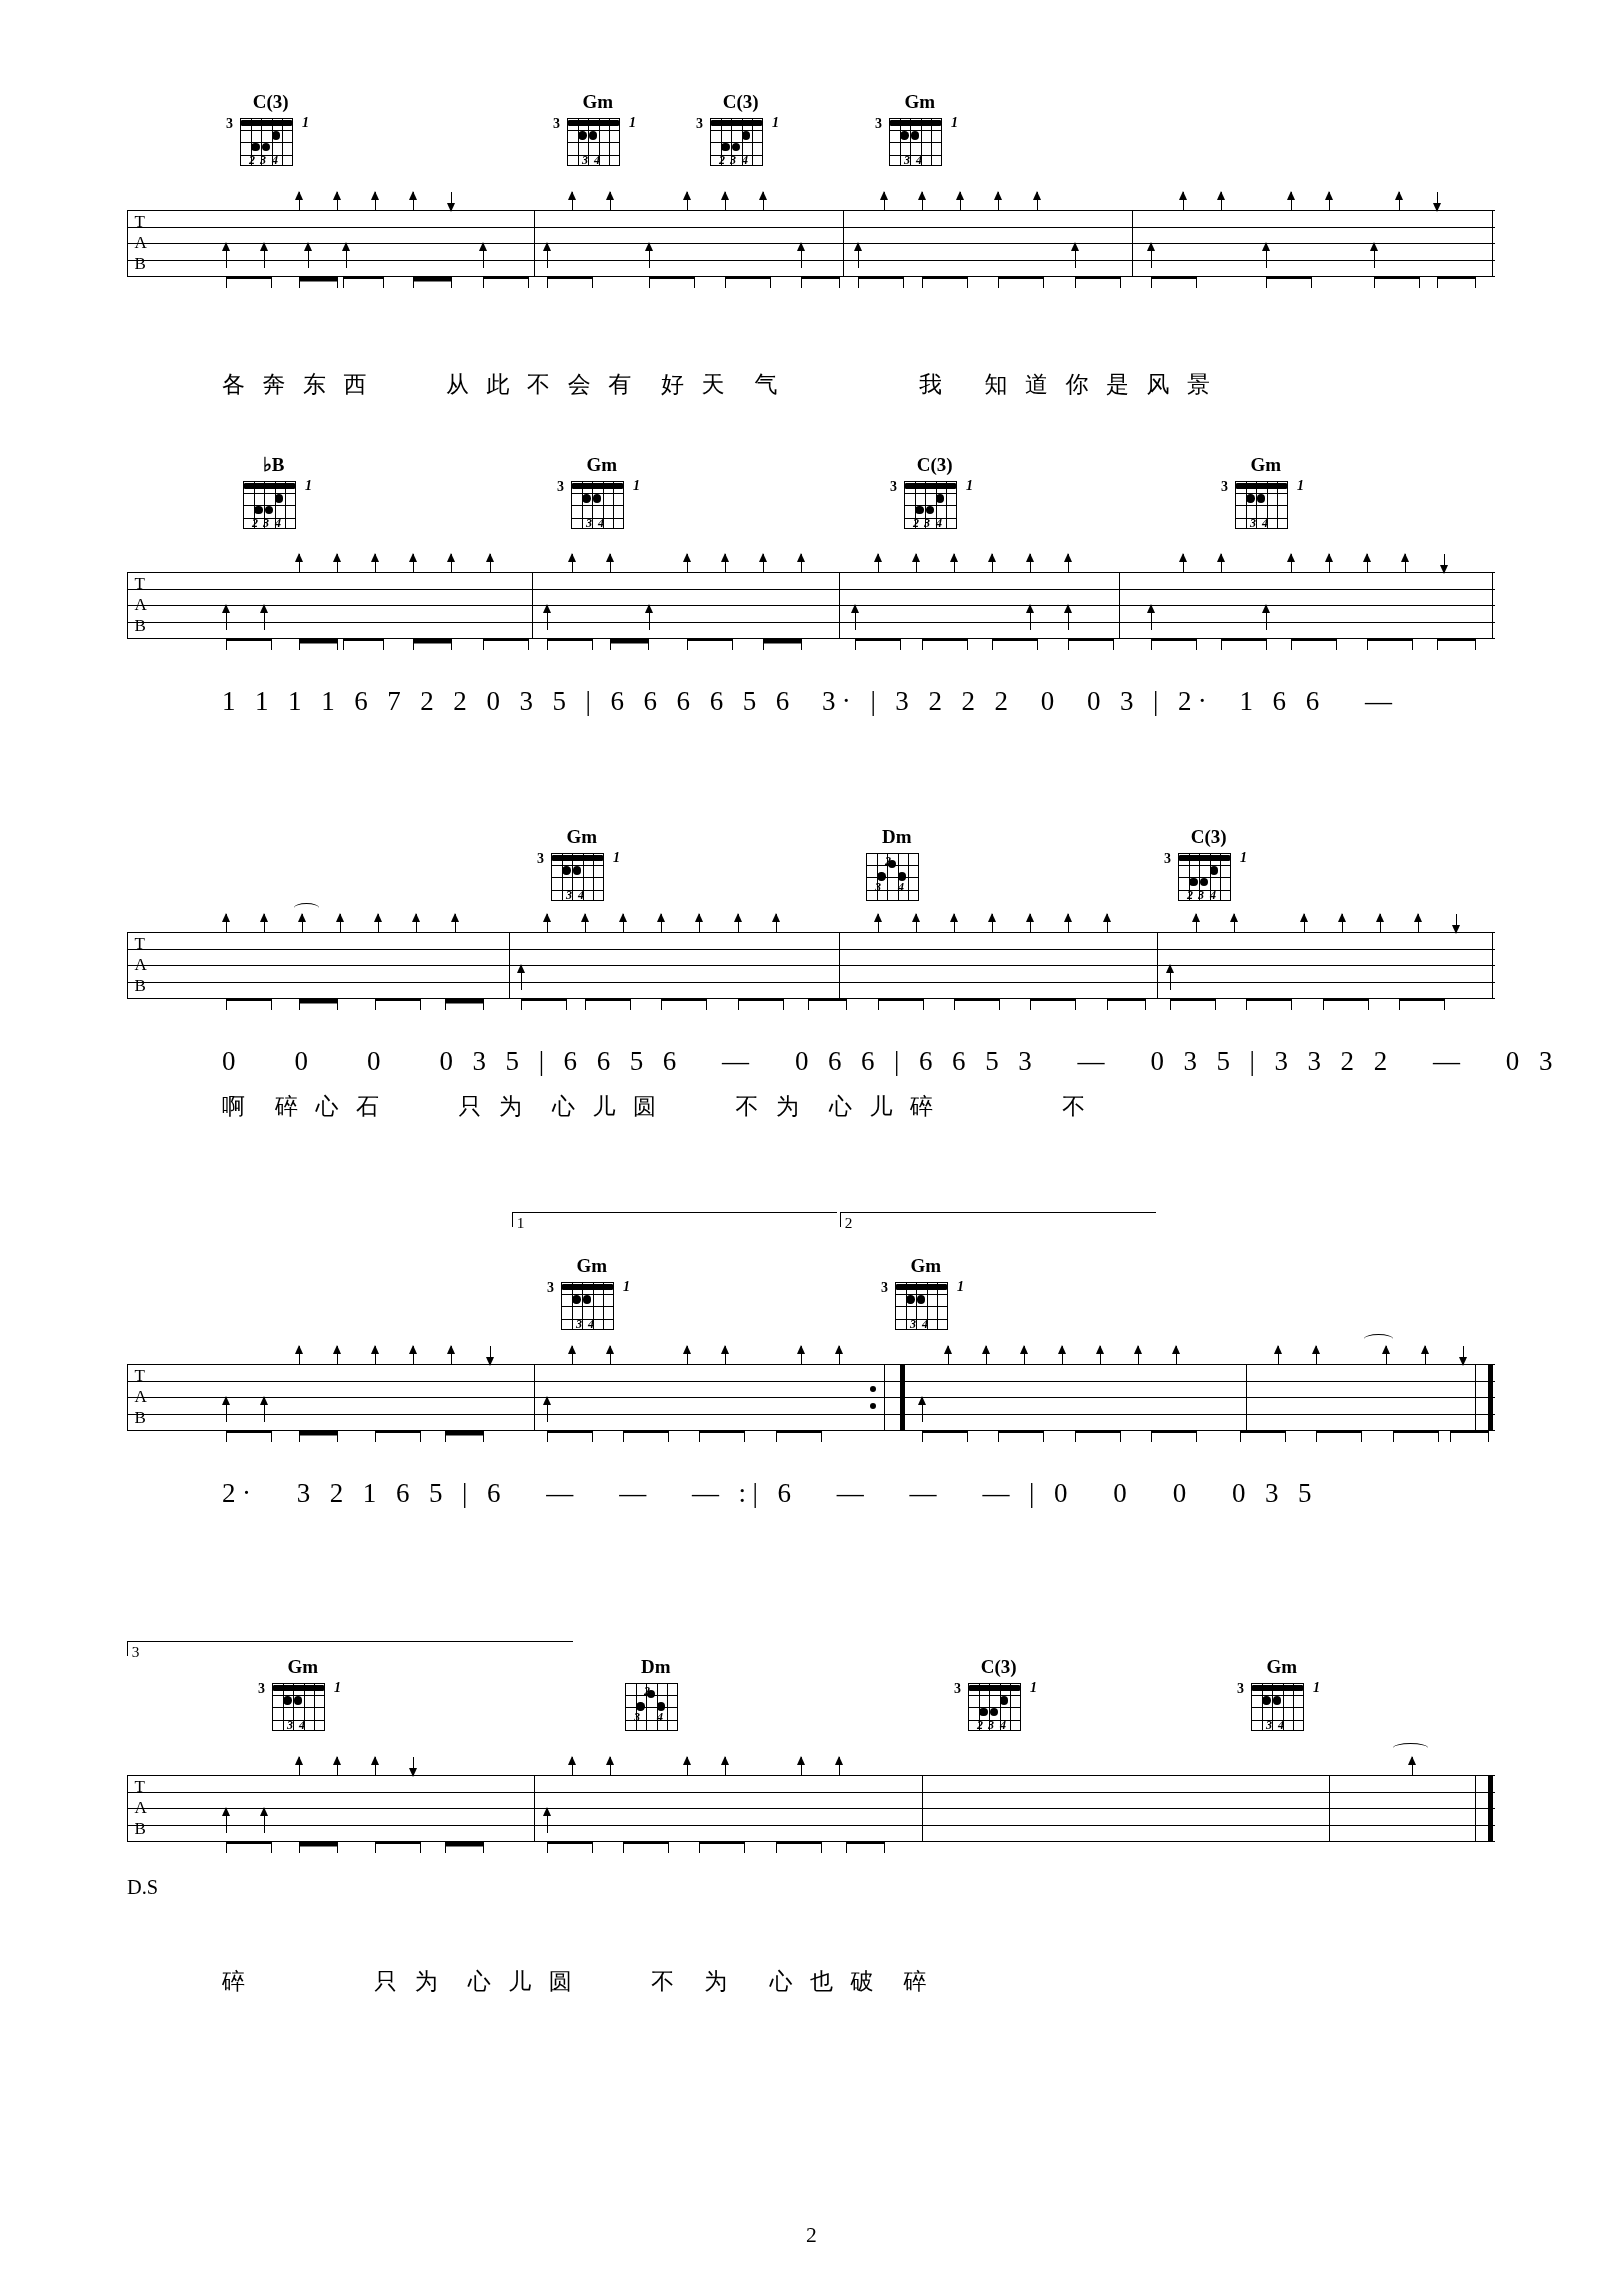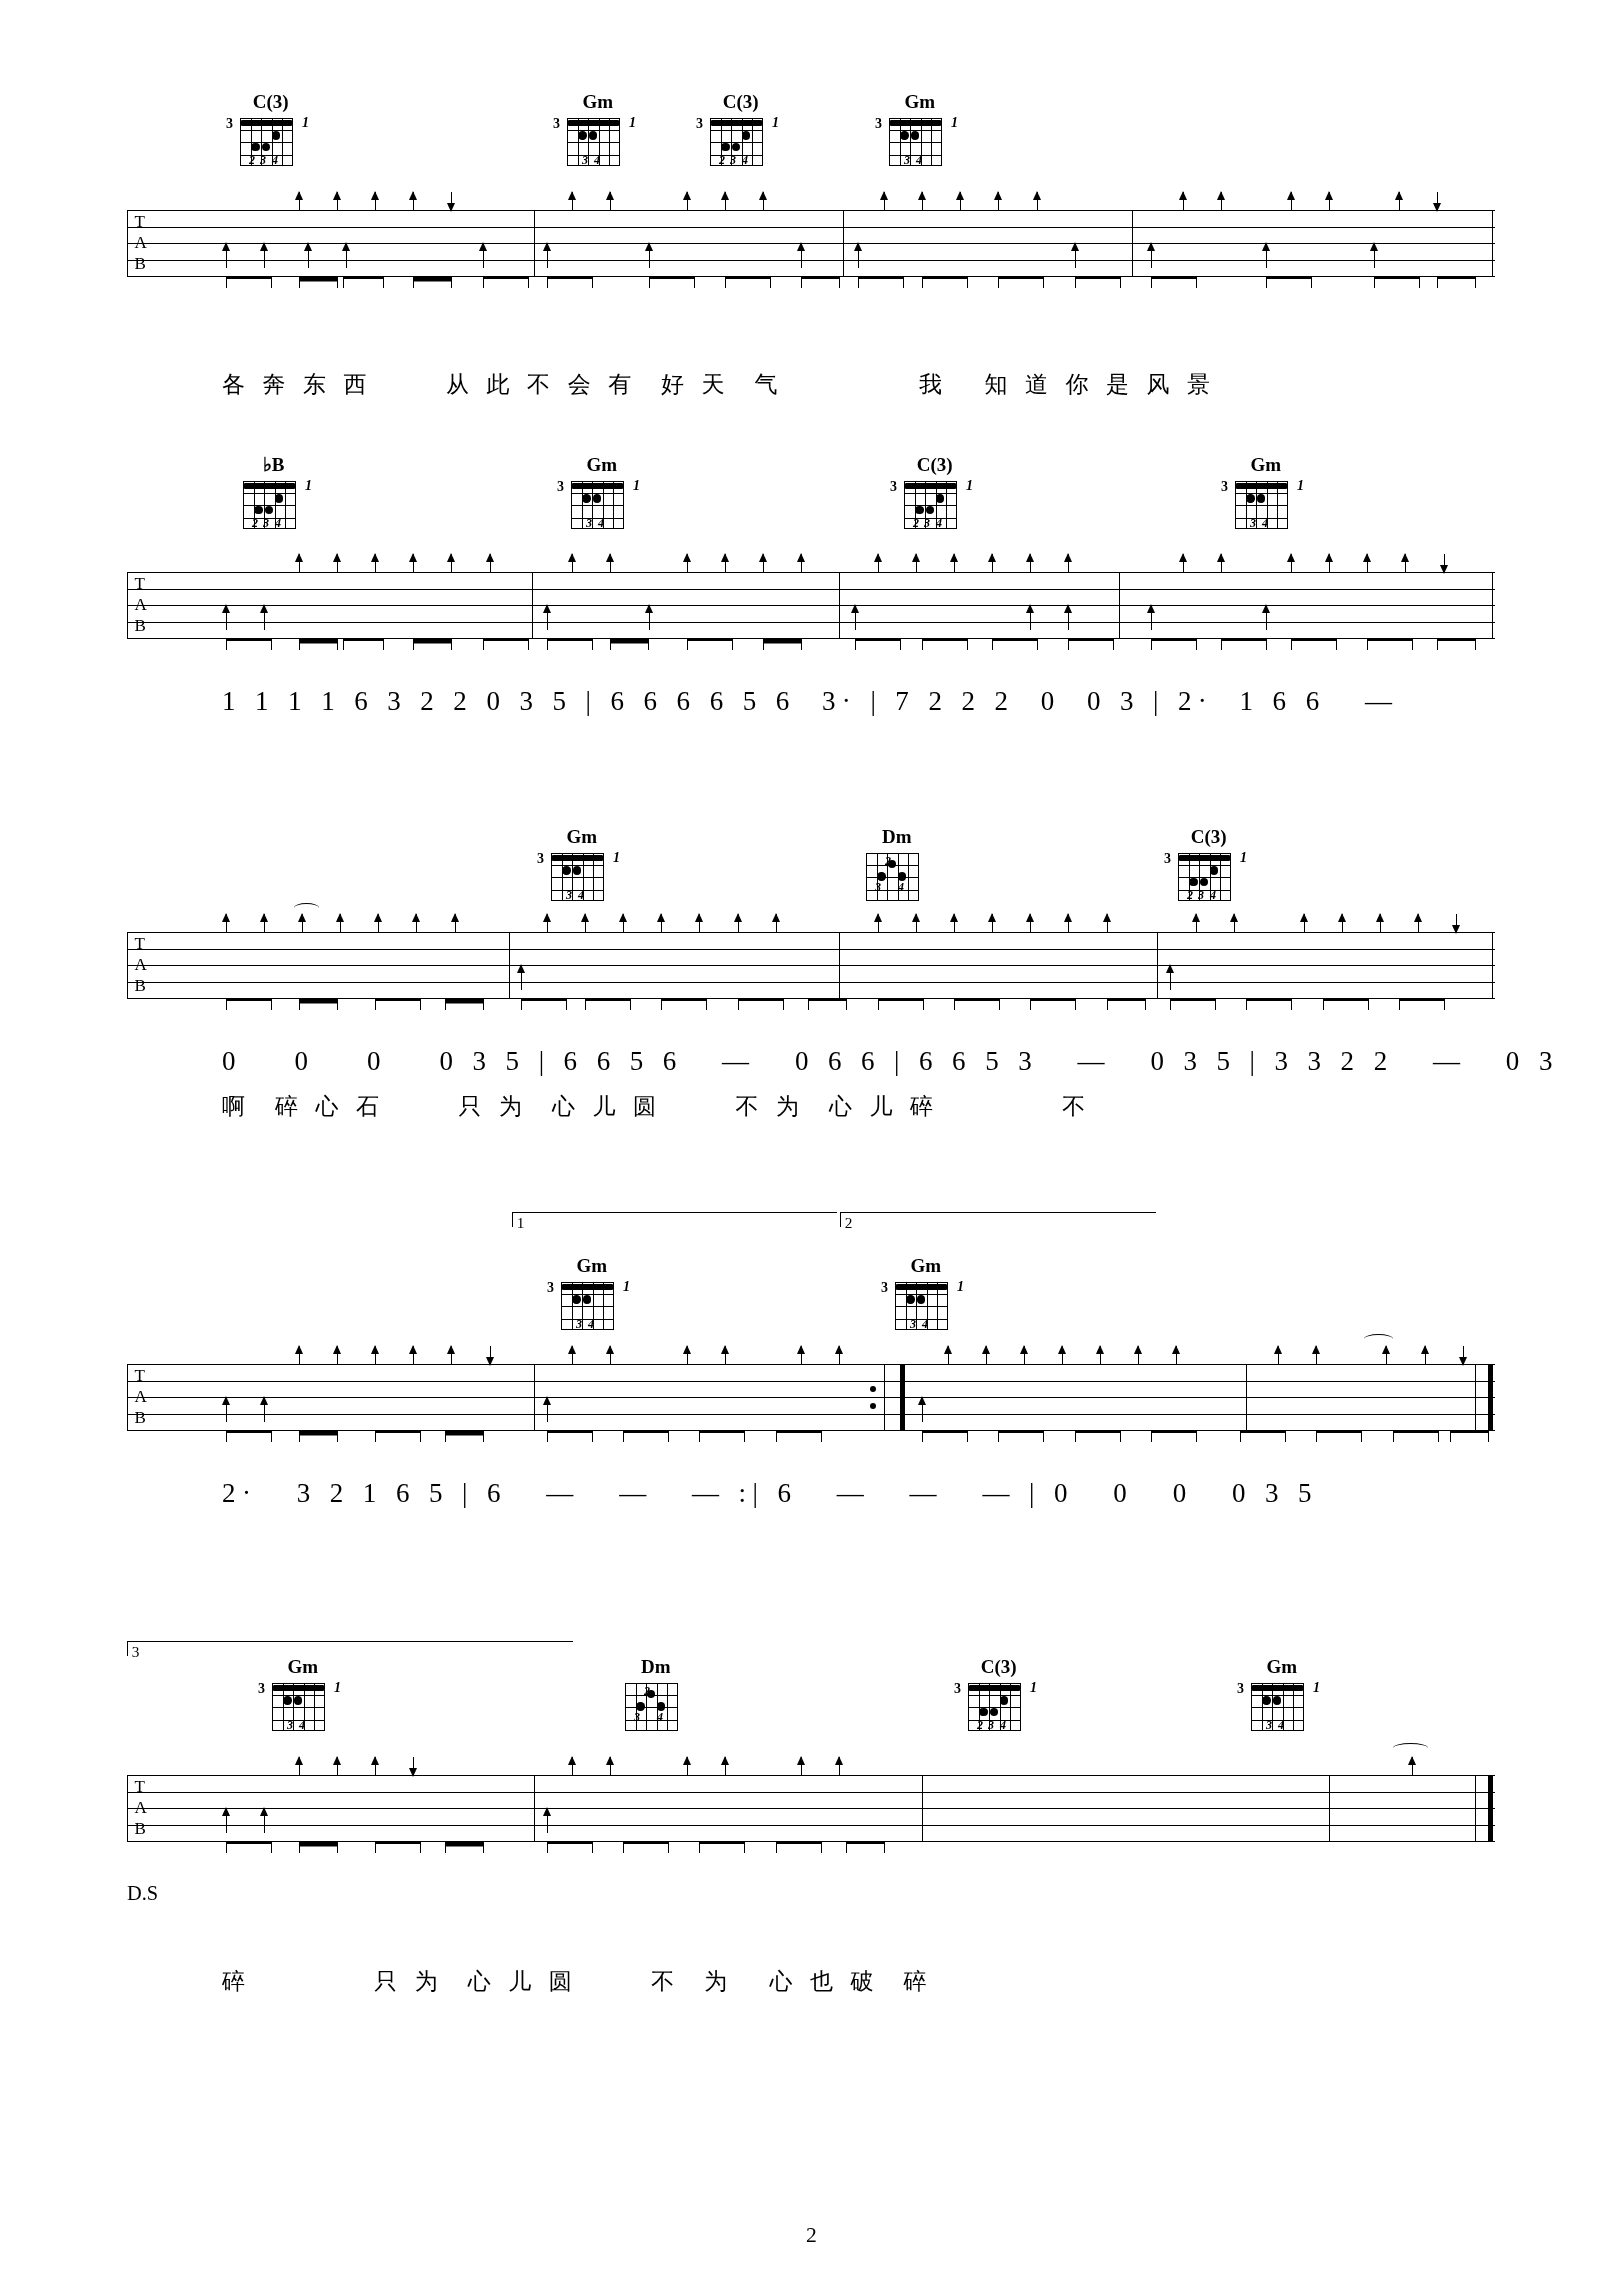--- a/index.html
+++ b/index.html
@@ -549,21 +549,21 @@
       <div class="rhythm" style="left:795px; top:67px; width:46px;"></div>
       <div class="rhythm" style="left:865px; top:67px; width:46px;"></div>
       <div class="rhythm" style="left:941px; top:67px; width:46px;"></div>
       <div class="rhythm" style="left:1024px; top:67px; width:46px;"></div>
       <div class="rhythm" style="left:1094px; top:67px; width:46px;"></div>
       <div class="rhythm" style="left:1164px; top:67px; width:46px;"></div>
       <div class="rhythm" style="left:1240px; top:67px; width:46px;"></div>
       <div class="rhythm" style="left:1310px; top:67px; width:39px;"></div>
     </div>
 
-    <div class="notes" style="top:114px; left:95px; letter-spacing:6.4px;">1 1 1 1 6 3 2 2 0 3 5 | 6 6 6 6 5 6  3· | 7 2 2 2  0  0 3 | 2·  1 6 6   —</div>
+    <div class="notes" style="top:114px; left:95px; letter-spacing:6.4px;">1 1 1 1 6 7 2 2 0 3 5 | 6 6 6 6 5 6  3· | 3 2 2 2  0  0 3 | 2·  1 6 6   —</div>
   </div>
 
   <div class="chord" style="left:537px; top:827px;">
     <div class="cname">Gm</div>
     <div class="gridwrap">
       <div class="fretpos">3</div>
       <div class="barnum">1</div>
       <div class="grid">
         <div class="v" style="left:10.2px;"></div>
           <div class="v" style="left:20.4px;"></div>
@@ -956,21 +956,21 @@
       <div class="rhythm dbl" style="left:318px; top:67px; width:39px;"></div>
       <div class="rhythm" style="left:420px; top:67px; width:46px;"></div>
       <div class="rhythm" style="left:496px; top:67px; width:46px;"></div>
       <div class="rhythm" style="left:572px; top:67px; width:46px;"></div>
       <div class="rhythm" style="left:649px; top:67px; width:46px;"></div>
       <div class="rhythm" style="left:719px; top:67px; width:39px;"></div>
 
       <div class="arrow up" style="left:1285px; top:-18px; height:19px;"></div>
       <div class="tie" style="left:1266px; top:-32px; width:35px;"></div>
     </div>
-    <div class="ds" style="left:0px; top:107px;">D.S</div>
+    <div class="ds" style="left:0px; top:101px;">D.S</div>
 
     <div class="lyrics" style="top:191px; left:95px; letter-spacing:5.1px;">碎          只 为  心 儿 圆      不  为   心 也 破  碎</div>
   </div>
 
   <div class="pagenum" style="top:2223px;">2</div>
 
 </div>
 
 
 </body></html>

